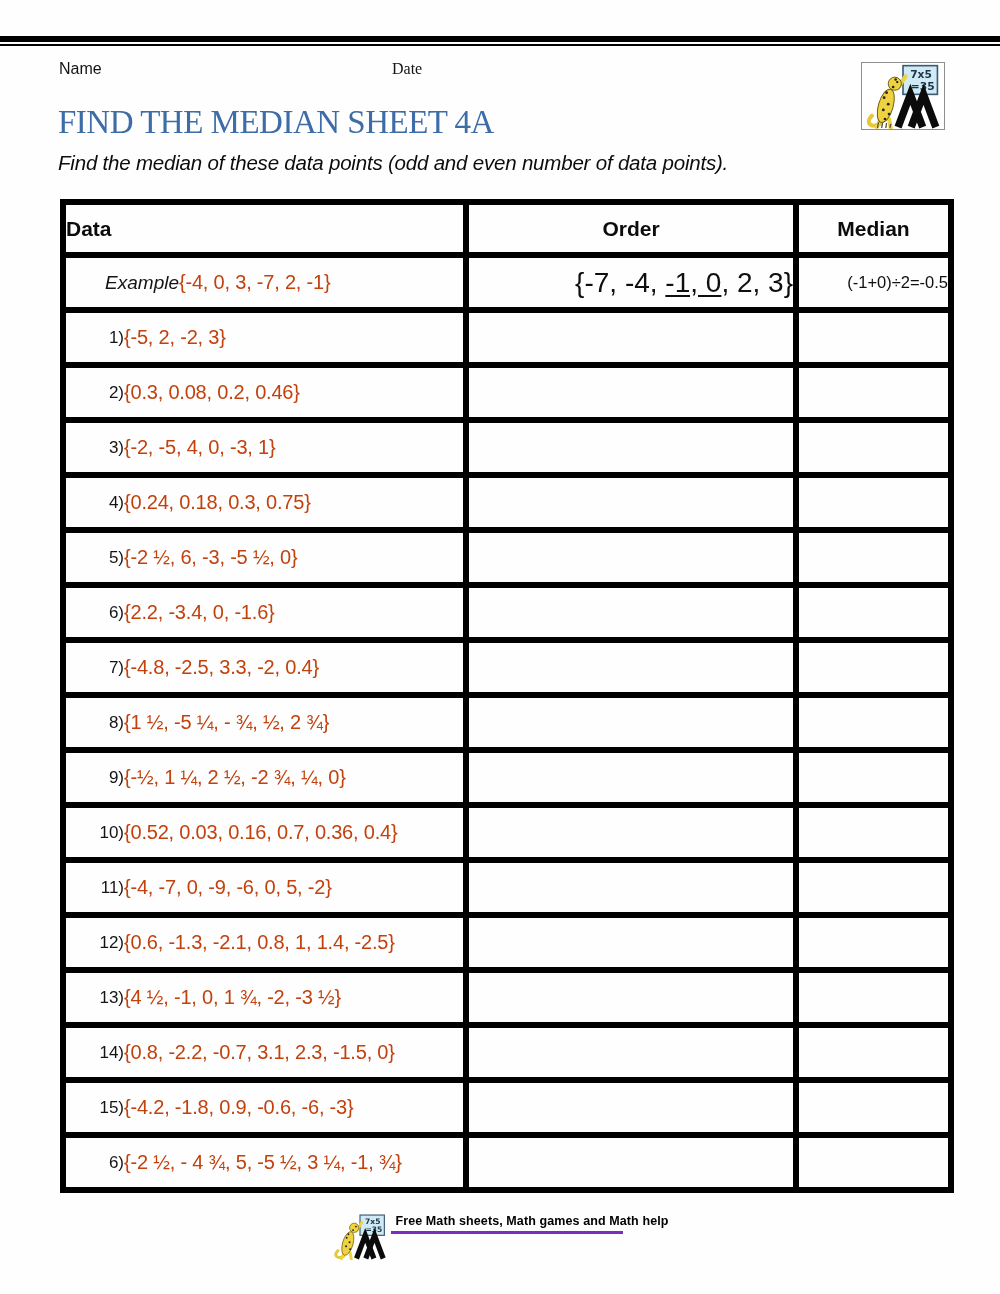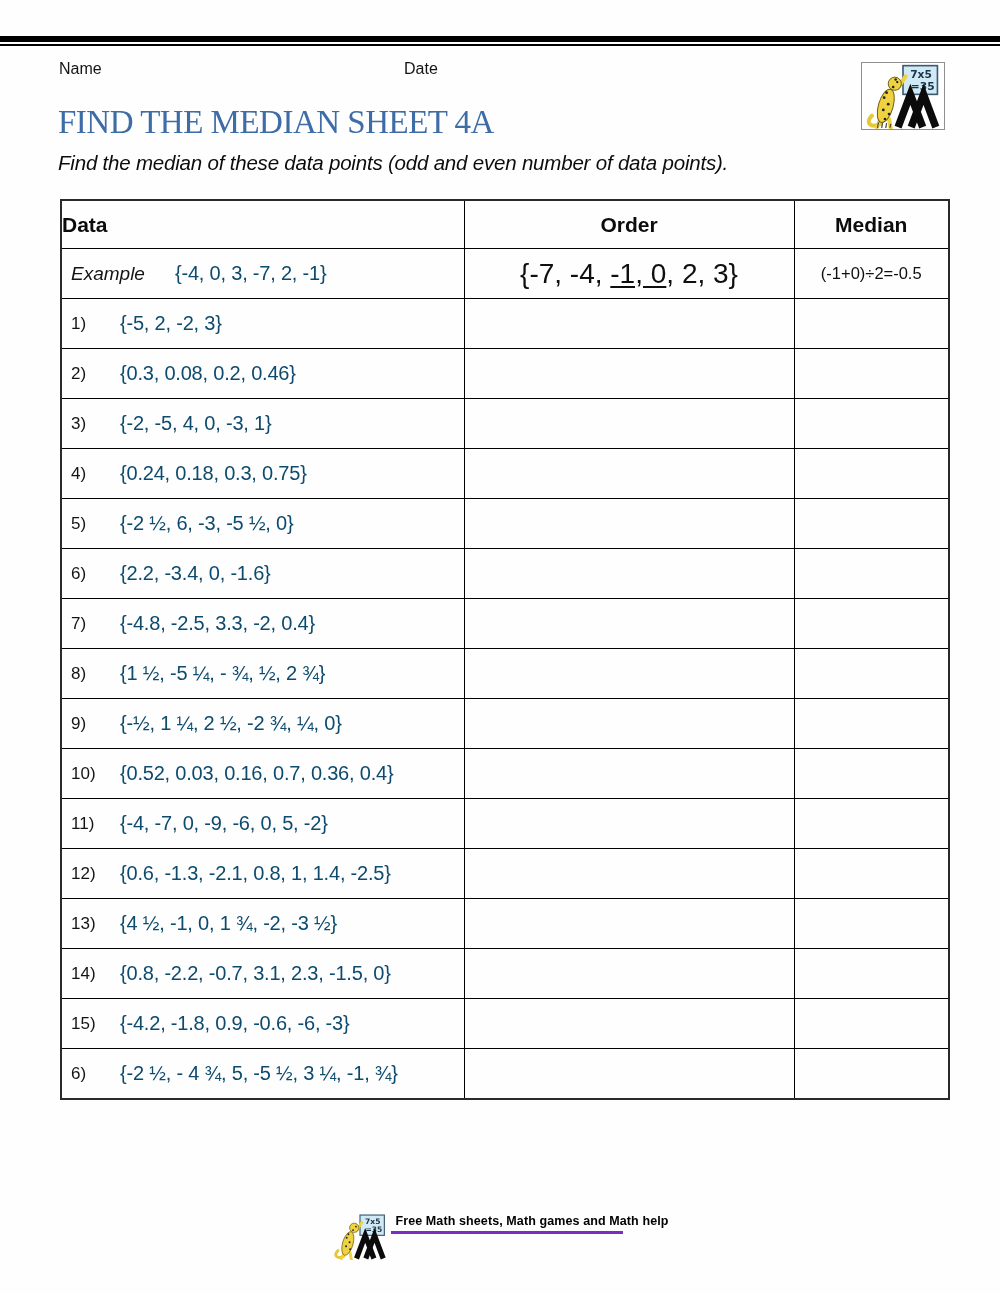--- a/index.html
+++ b/index.html
@@ -6,42 +6,42 @@
   body{
     width:1000px;height:1294px;position:relative;background:#fefefe;
     font-family:"Liberation Sans", sans-serif;color:#141414;overflow:hidden;
   }
   
   .topbar{position:absolute;left:0;top:36px;width:1000px;}
   .topbar .thick{height:6px;background:#000;}
   .topbar .thin{height:2px;background:#000;margin-top:2px;}
   
   .name-label{position:absolute;left:59px;top:60px;font-size:16px;}
-  .date-label{position:absolute;left:404px;top:60px;font-size:16px;}
+  .date-label{position:absolute;left:392px;top:60px;font-size:16px;font-family:Liberation Serif, serif;}
   
   .logo-box{position:absolute;left:861px;top:62px;width:82px;height:66px;
     border:1px solid #8f8f8f;background:#fff;}
   .logo-box svg{width:100%;height:100%;display:block;}
   
   .page-title{position:absolute;left:58px;top:104px;
     font-family:"Liberation Serif", serif;font-size:33px;letter-spacing:-0.5px;
     color:#3d6ca6;font-weight:500;}
   .instruction{position:absolute;left:58px;top:151px;font-size:20.5px;
     font-style:italic;color:#0c0c0c;letter-spacing:-0.2px;}
   
   table.sheet{position:absolute;left:60px;top:199px;width:888px;
     border-collapse:collapse;table-layout:fixed;border:2px solid #2a2a2a;}
-  table.sheet td,table.sheet th{border:1px solid #000000;padding:0;vertical-align:middle;}
+  table.sheet td,table.sheet th{border:6px solid #000000;padding:0;vertical-align:middle;}
   th{height:47px;font-size:21px;font-weight:bold;color:#0c0c0c;}
   th.h-data{text-align:left;padding-left:56px;}
   th.h-order,th.h-median{text-align:center;}
-  tr.body-row td{height:49px;}
+  tr.body-row td{height:49px;text-align:right;}
   .cell-flex{display:flex;align-items:center;padding-left:9px;}
   .row-num{width:49px;flex:none;font-size:17px;color:#141414;}
-  .row-set{font-size:20px;letter-spacing:-0.2px;color:#0c4a6e;white-space:nowrap;}
+  .row-set{font-size:20px;letter-spacing:-0.2px;color:#c2410c;white-space:nowrap;}
   .example-label{width:104px;flex:none;font-size:19px;font-style:italic;color:#141414;}
   td.order-cell{text-align:center;font-size:28px;color:#0f0f0f;}
   td.median-cell{text-align:center;font-size:16.5px;color:#0f0f0f;}
   .underlined{text-decoration:underline;text-underline-offset:3px;}
   
   .footer{position:absolute;left:0;top:1209px;width:1000px;display:flex;justify-content:center;}
   .footer-inner{display:flex;align-items:flex-start;}
   .footer-logo{width:58px;height:47px;flex:none;margin-top:4px;}
   .footer-text{margin-left:-2px;}
   .tagline{font-size:12.5px;font-weight:bold;color:#000000;padding:5px 0 0 8px;letter-spacing:0.1px;white-space:nowrap;}

